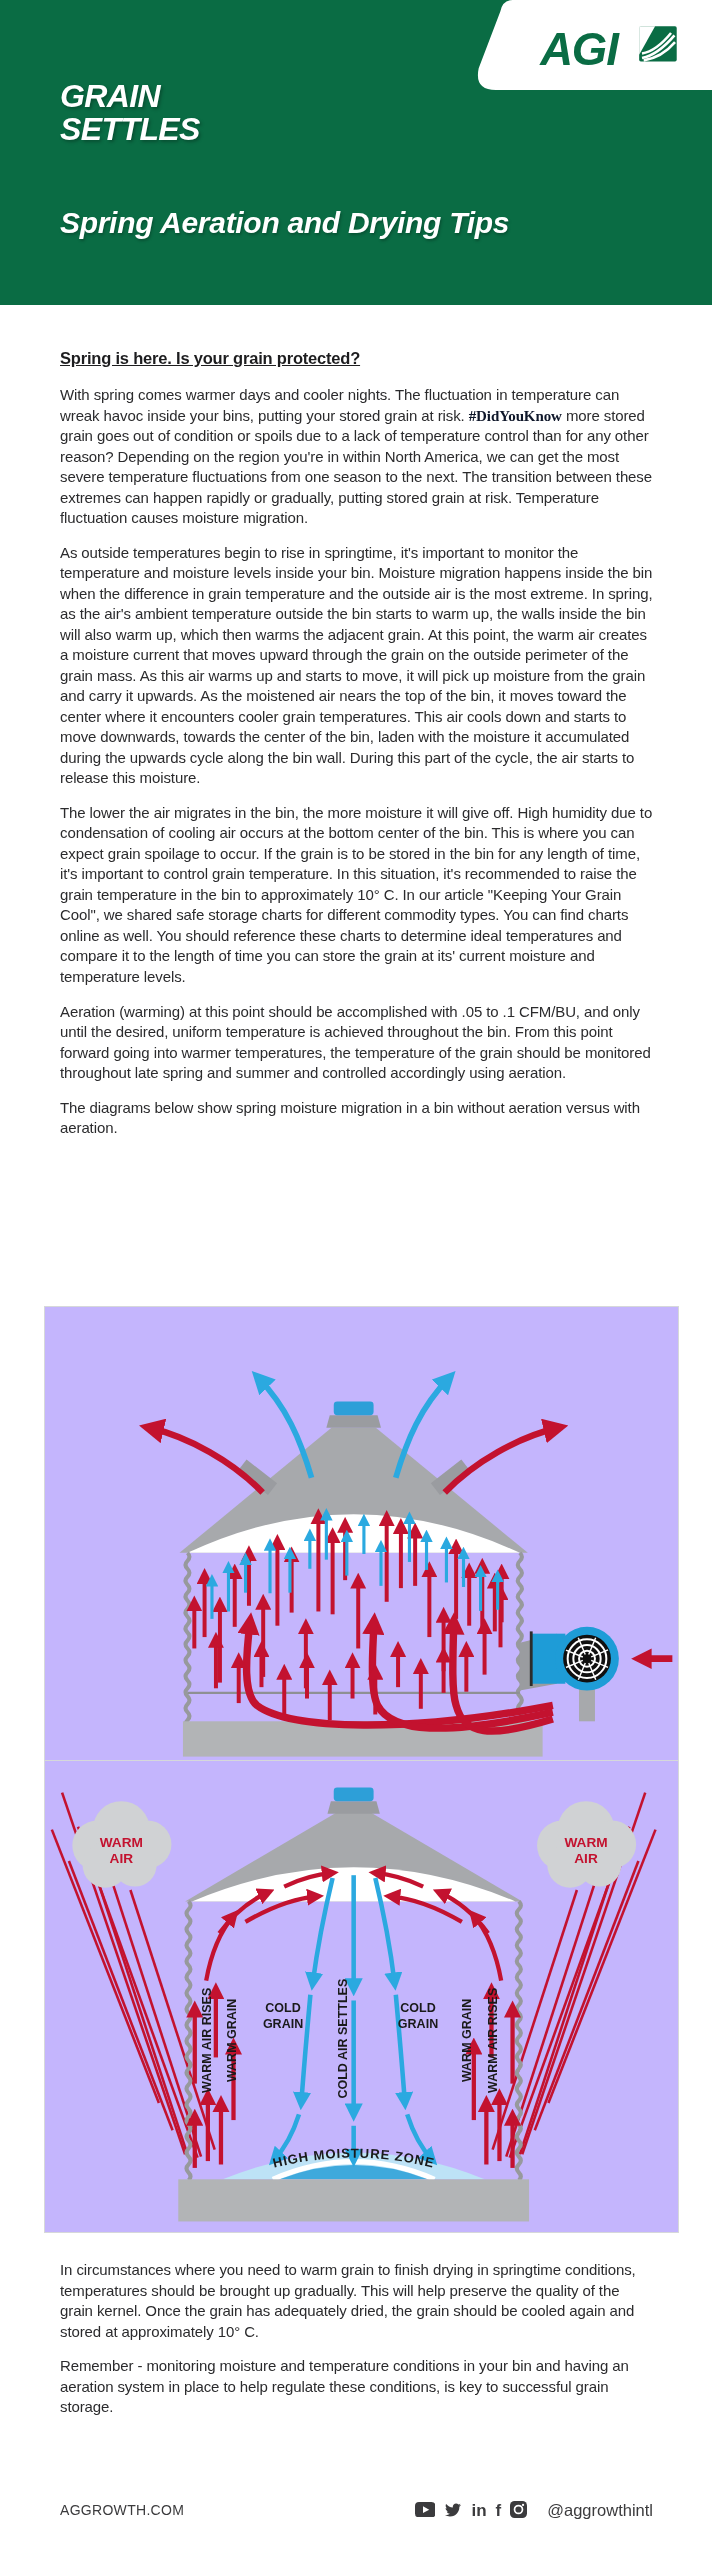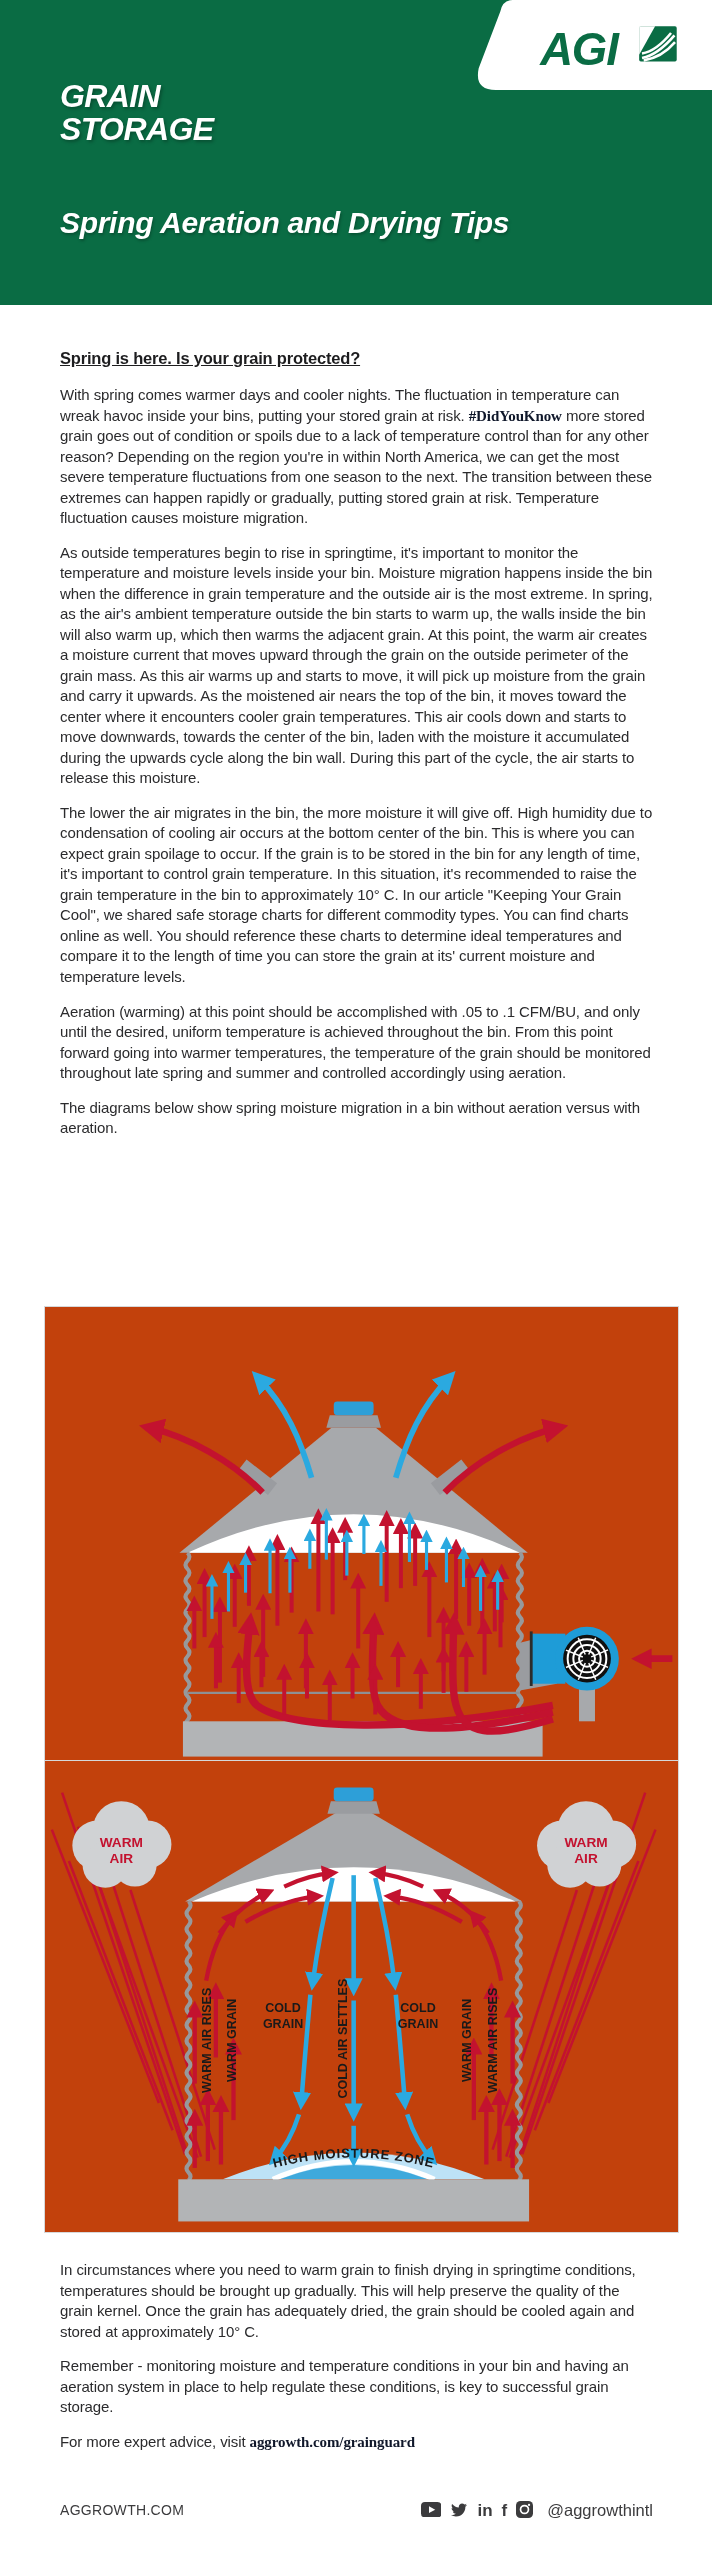--- a/index.html
+++ b/index.html
@@ -12,39 +12,39 @@
   .hero-subtitle{position:absolute;left:60px;top:206px;color:#ffffff;font-weight:800;font-style:italic;
               font-size:30px;letter-spacing:-0.3px;text-shadow:1.1px 1.7px 2.8px rgba(0,0,0,.25);}
   .logo-box{position:absolute;right:0;top:0;width:239px;height:74px;}
   
   .article{position:absolute;left:60px;top:349px;width:594px;}
   .article h3{font-size:16.5px;font-weight:700;margin:0 0 17px 0;color:#1d1d1f;letter-spacing:-0.2px;text-decoration:underline;}
   .article p, .article2 p{font-size:15px;line-height:20.5px;margin:0 0 14.2px 0;color:#2b2b2d;letter-spacing:-0.1px;}
   .article2{position:absolute;left:60px;top:2260px;width:594px;}
   b{font-weight:700;color:#0f172a;font-family:Liberation Serif, serif;}
   
-  .diagrams{position:absolute;left:44px;top:1306px;width:633px;border:1.1px solid #D6D8DA;background:#c2410c;}
+  .diagrams{position:absolute;left:44px;top:1306px;width:633px;border:1.1px solid #D6D8DA;background:#c4b5fd;}
   .panel{display:block;border-bottom:1.1px solid #D6D8DA;}
   .panel:last-child{border-bottom:none;}
   .panel svg{display:block;}
   
   .footer-site{position:absolute;left:60px;top:2502px;font-size:14px;letter-spacing:0.3px;color:#3B3B3D;}
   .footer-social{position:absolute;right:59px;top:2499px;display:flex;align-items:center;gap:9px;height:23px;}
   .footer-social .txt-icon{font-weight:800;font-size:17px;color:#3B3B3D;line-height:17px;text-align:right;}
-  .footer-handle{font-size:16.5px;color:#3B3B3D;margin-left:5px;}
+  .footer-handle{font-size:16.5px;color:#3B3B3D;margin-left:11px;}
 </style>
 </head>
 <body>
 
 <div class="page">
 
   <header class="hero">
     <div class="hero-title">
       <div>GRAIN</div>
-      <div>STORAGE</div>
+      <div>SETTLES</div>
     </div>
     <div class="hero-subtitle">Spring Aeration and Drying Tips</div>
     <div class="logo-box">
       <svg width="239" height="90" viewBox="0 0 420 158">
         <path d="M 70,0 H 420 V 158 H 40 Q 2,158 10,120 L 48,20 Q 52,0 70,0 Z" fill="#ffffff"></path>
         <text x="118" y="114" font-size="80" font-style="italic" font-weight="800" letter-spacing="-2" fill="#0A6C44">AGI</text>
         <g transform="translate(292,46)">
           <rect x="0" y="0" width="66" height="62" rx="3" fill="#0A6C44"></rect>
           <polygon points="0,0 28,0 0,50" fill="#ffffff"></polygon>
           <path d="M 5,56 Q 33,50 62,16" stroke="#ffffff" stroke-width="4.5" fill="none"></path>
@@ -300,21 +300,20 @@
         <text font-size="23" font-weight="800" fill="#1A1A1A" letter-spacing="1.5">
           <textPath href="#hmzPath" startOffset="50%" text-anchor="middle">HIGH MOISTURE ZONE</textPath>
         </text>
       </svg>
     </div>
   </section>
 
   <section class="article2">
     <p>In circumstances where you need to warm grain to finish drying in springtime conditions, temperatures should be brought up gradually. This will help preserve the quality of the grain kernel. Once the grain has adequately dried, the grain should be cooled again and stored at approximately 10° C.</p>
     <p>Remember - monitoring moisture and temperature conditions in your bin and having an aeration system in place to help regulate these conditions, is key to successful grain storage.</p>
-    <p><span>For more expert advice, visit </span><b>aggrowth.com/grainguard</b></p>
   </section>
 
   <div class="footer-site">AGGROWTH.COM</div>
   <div class="footer-social">
     <span>
       <svg width="20.5" height="15.4" viewBox="0 0 36 27">
           <rect x="0" y="0" width="36" height="27" rx="7" fill="#3B3B3D"></rect>
           <polygon points="14,7.5 25,13.5 14,19.5" fill="#ffffff"></polygon>
         </svg>
     </span>

